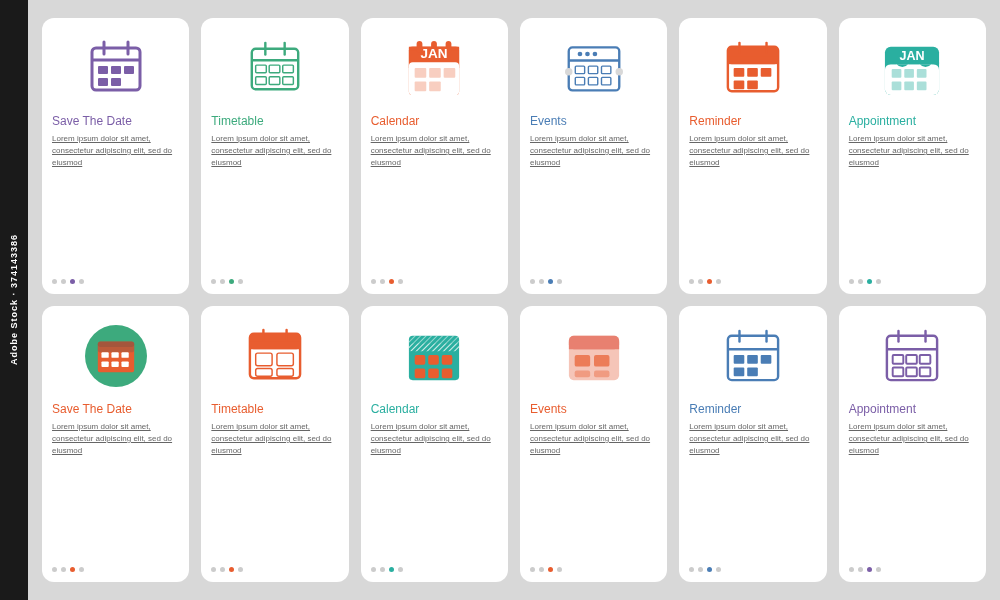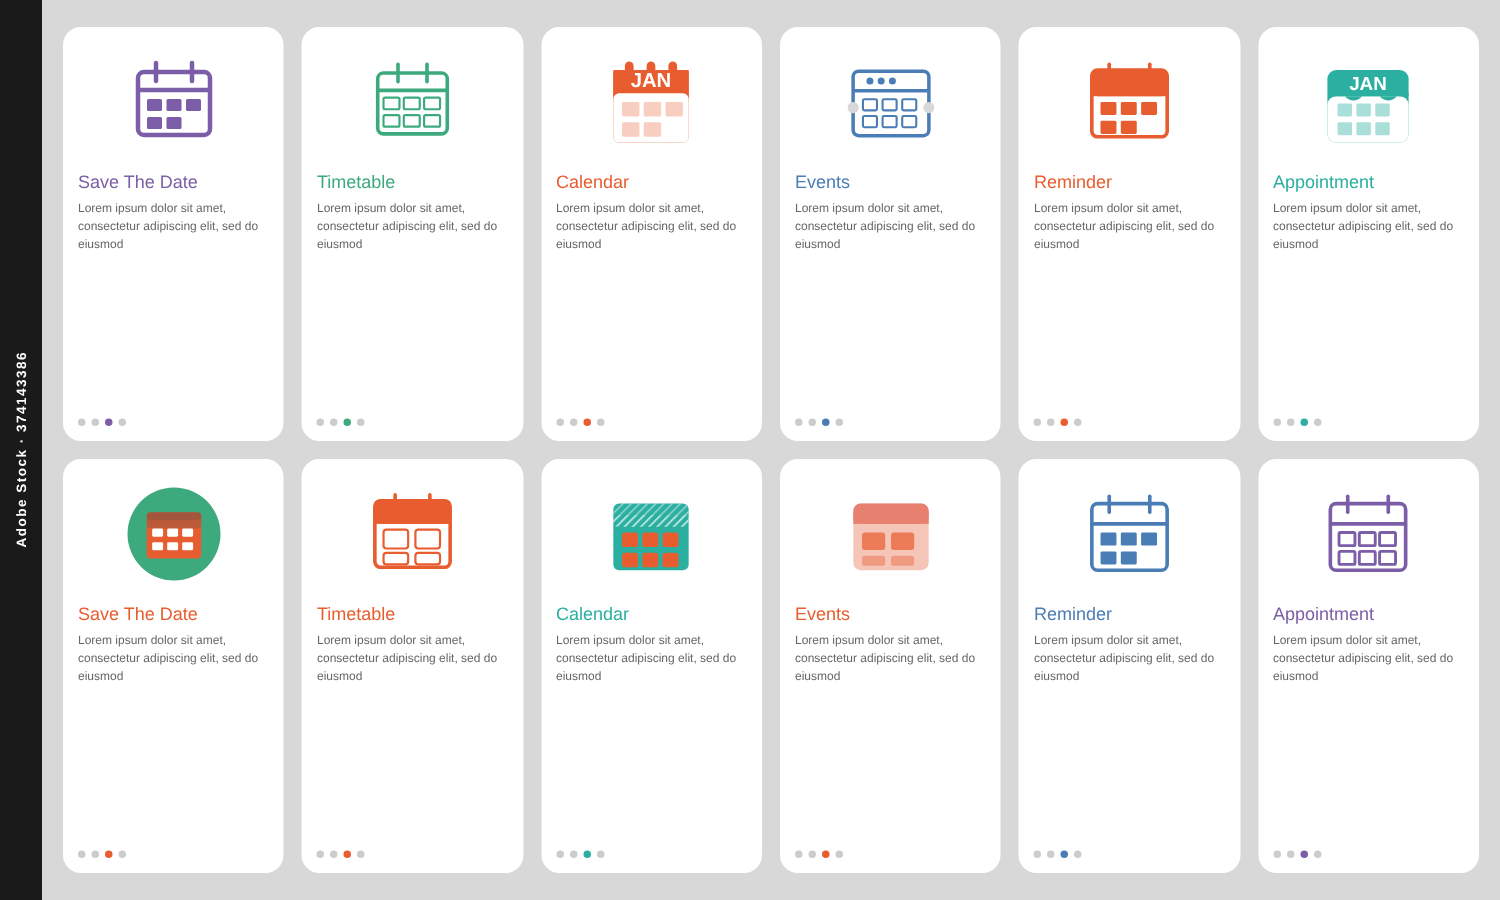--- a/index.html
+++ b/index.html
@@ -66,20 +66,21 @@
       font-size: 12px;
       font-weight: 400;
       margin-bottom: 5px;
     }
 
     .card-body {
       font-size: 8px;
       color: #666;
       line-height: 1.5;
       margin-bottom: 8px;
+      text-decoration: underline;
     }
 
     .dots {
       display: flex;
       gap: 4px;
       align-items: center;
       margin-top: auto;
     }
     .dot {
       width: 5px;

